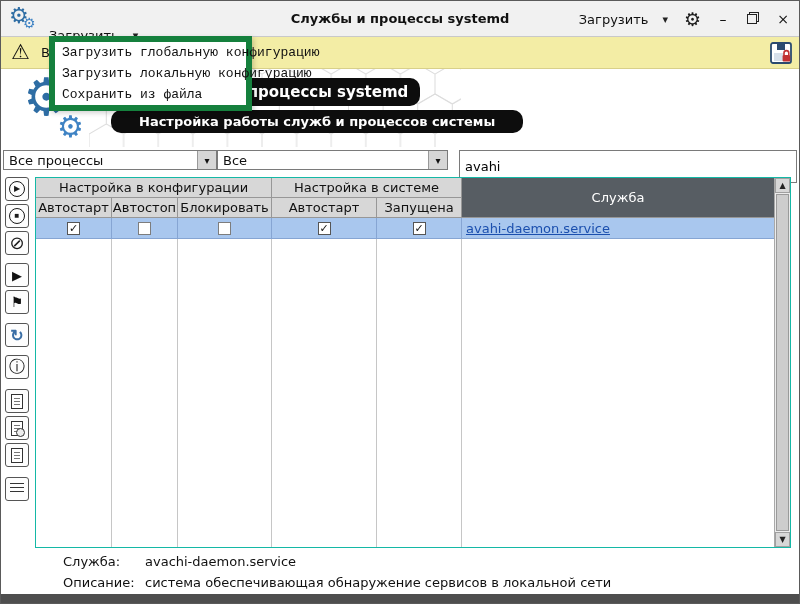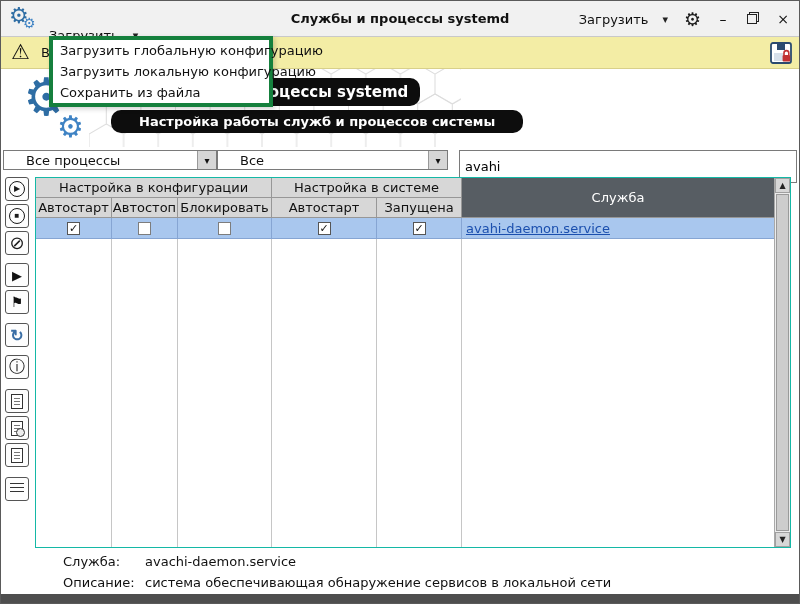--- a/index.html
+++ b/index.html
@@ -35,21 +35,21 @@
   .hex-bg { position:absolute; left:88px; top:0; }
   .hero-logo { position:absolute; left:20px; top:2px; width:70px; height:76px; color:#2e6da4; }
   .hero-logo .g-big { position:absolute; left:2px; top:-4px; font-size:52px; }
   .hero-logo .g-small { position:absolute; left:36px; top:38px; font-size:30px; color:#3f83c4; }
   .pill { position:absolute; background:#0d0d0d; color:#fff; font-weight:bold; border-radius:10px; white-space:nowrap; }
   .hero-title { left:143px; top:9px; font-size:15px; padding:5px 12px; }
   .hero-subtitle { left:110px; top:41px; font-size:13px; padding:4px 28px; }
 
   
   .filters { position:absolute; left:0; top:146px; width:100%; height:28px; background:#fff; }
-  .select { position:absolute; top:3px; height:20px; background:#fff; border:1px solid #7a7a7a; display:flex; align-items:center;padding-left:17px; }
+  .select { position:absolute; top:3px; height:20px; background:#fff; border:1px solid #7a7a7a; display:flex; align-items:center; }
   .select .sel-text { flex:1; padding-left:5px; overflow:hidden; white-space:nowrap; }
   .sel-arrow { width:19px; height:100%; background:#d6d6d6; border-left:1px solid #999; display:flex; align-items:center; justify-content:center; font-size:10px; }
   .select.process { left:2px; width:214px; }
   .select.scope { left:216px; width:231px; }
   .search { position:absolute; left:458px; top:3px; width:338px; height:33px; border:1px solid #7a7a7a; padding:0 5px; font:13px "DejaVu Sans","Liberation Sans",sans-serif; }
 
   
   .left-toolbar { position:absolute; left:4px; top:176px; width:26px; display:flex; flex-direction:column; }
   .tb { width:24px; height:24px; background:#fdfdfd; border:1px solid #555; border-radius:3px; display:flex; align-items:center; justify-content:center; padding:0; }
   .tb.m3 { margin-top:3px; } .tb.m8 { margin-top:8px; } .tb.m9 { margin-top:9px; } .tb.m10 { margin-top:10px; }
@@ -92,21 +92,21 @@
 
   
   .details { position:absolute; left:38px; top:553px;margin-left:24px; }
   .detail-row { display:flex; margin-bottom:6px; }
   .detail-label { width:82px; }
   .detail-value { white-space:nowrap; }
 
   .bottom-bar { position:absolute; left:0; bottom:0; width:100%; height:9px; background:#4e4e4e; }
 
   
-  .menu-popup { position:absolute; left:48px; top:35px; width:224px; background:#fff; border:4px solid #15803d; box-shadow:2px 2px 5px rgba(0,0,0,.18); z-index:50; }
+  .menu-popup { position:absolute; left:48px; top:35px; width:203px; background:#fff; border:6px solid #15803d; box-shadow:2px 2px 5px rgba(0,0,0,.18); z-index:50;font-family:Liberation Mono, monospace; }
   .menu-item { height:21px; line-height:21px; padding-left:7px; white-space:nowrap; cursor:default; }
 </style>
 </head>
 <body>
 
 <div class="window">
 
   <div class="titlebar">
     <div class="app-logo">
       <span class="g-big">⚙</span>

